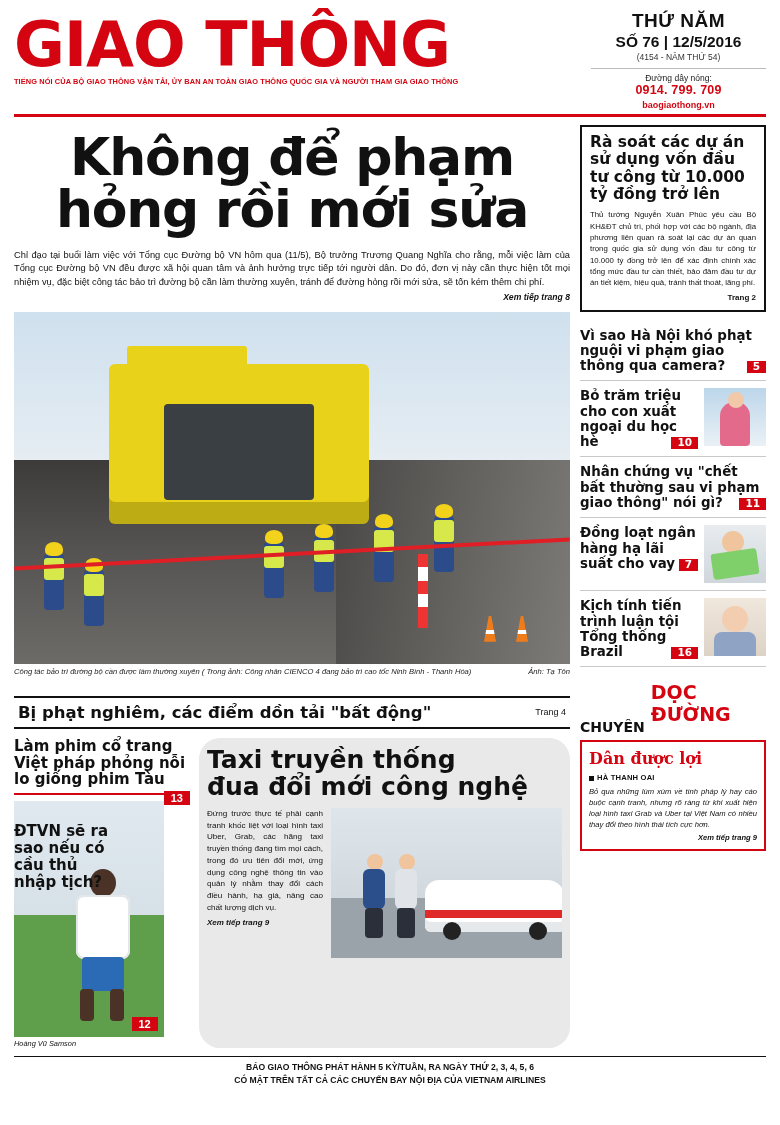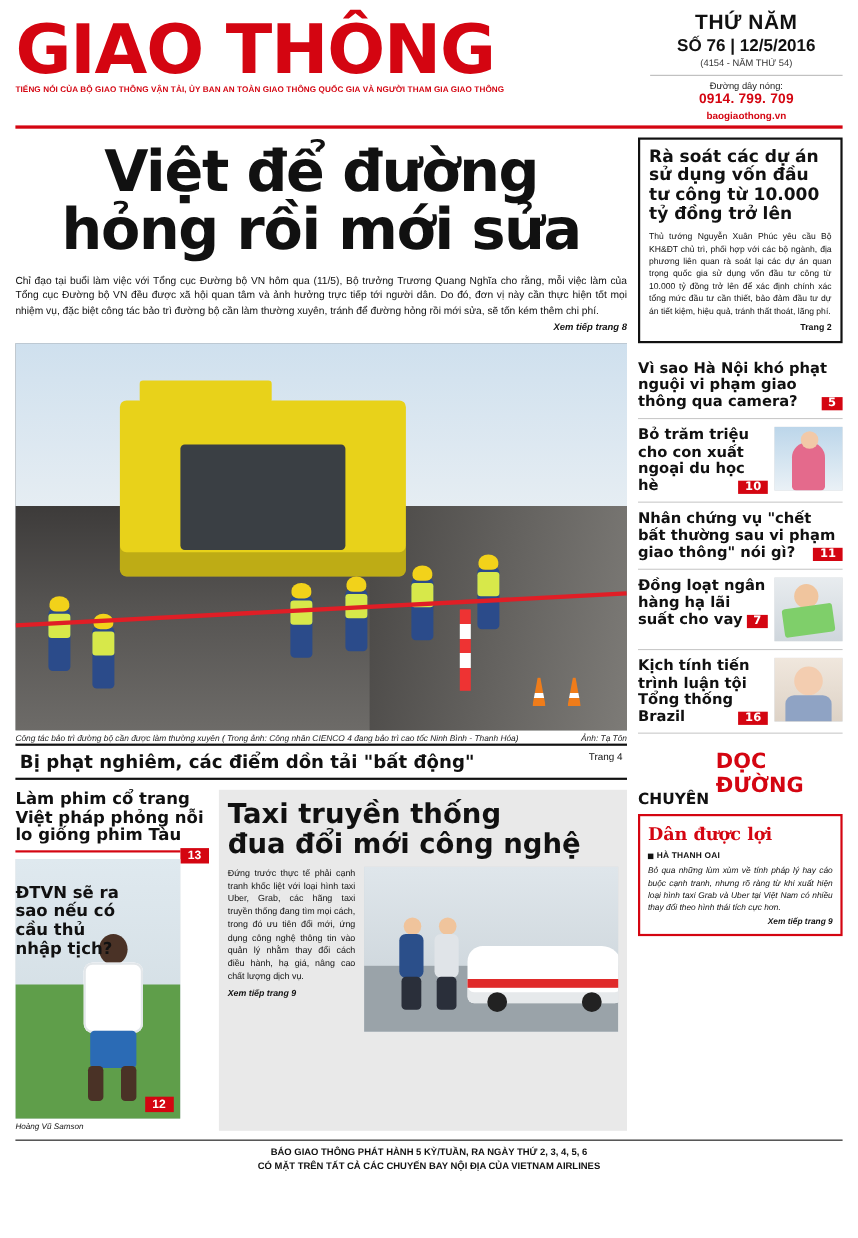--- a/index.html
+++ b/index.html
@@ -61,30 +61,30 @@
   }
   .lead-deck .cont { font-style: italic; font-weight:bold; display:block; text-align:right; margin-top:2px; font-size:8.6px;}
 
   
   .photo-main { margin-top:8px; position:relative; height: 352px; overflow:hidden; background:#8a8f94; }
   .photo-cap { display:flex; justify-content:space-between; gap:8px; font-size:7.6px; color:#222; margin-top:3px;}
   .photo-cap em { font-style:italic; }
 
   
   .strip {
-    margin-top:0; border-top:2px solid #111; border-bottom:2px solid #111;
-    padding:5px 4px; display:flex; justify-content:space-between; align-items:flex-start;
+    margin-top:20px; border-top:2px solid #111; border-bottom:2px solid #111;
+    padding:5px 4px; display:flex; justify-content:space-between; align-items:center;
   }
   .strip-title { font-family:"DejaVu Sans",sans-serif; font-weight:bold; font-size:16.5px; }
   .strip-page { font-size:9px; }
 
   
   .lower { display:flex; gap:9px; margin-top:9px; }
   .lower-left { width: 176px; }
-  .lower-right { width: 371px; background:#e9e9e9; padding:8px; }
+  .lower-right { width: 371px; background:#e9e9e9; padding:8px;border-radius:21px; }
   .ll-head { font-family:"DejaVu Sans",sans-serif; font-weight:bold; font-size:15px; line-height:1.12;}
   .pagebadge {
     display:inline-block; background:#d40511; color:#fff; font-weight:bold;
     font-size:11px; padding:1px 7px; float:right; margin-top:3px;
   }
   .rule-red { border:0; border-top:2px solid #d40511; margin:5px 0 6px; }
 
   .ll-photo { position:relative; height:236px; overflow:hidden; margin-top:4px; background:#dfe3e6;}
   .ll-caption { font-size:7.4px; font-style:italic; margin-top:2px;}
   .ll-overlay {
@@ -195,21 +195,21 @@
         <div class="mast-web">baogiaothong.vn</div>
       </div>
     </div>
   </div>
 
   <div class="body-grid">
 
     <div class="col-main">
 
       <h1 class="lead-title">
-        <span>Việt để đường</span>
+        <span>Không để phạm</span>
         <span class="l2">hỏng rồi mới sửa</span>
       </h1>
 
       <div class="lead-deck">
         <span>Chỉ đạo tại buổi làm việc với Tổng cục Đường bộ VN hôm qua (11/5), Bộ trưởng Trương Quang Nghĩa cho rằng, mỗi việc làm của Tổng cục Đường bộ VN đều được xã hội quan tâm và ảnh hưởng trực tiếp tới người dân. Do đó, đơn vị này cần thực hiện tốt mọi nhiệm vụ, đặc biệt công tác bảo trì đường bộ cần làm thường xuyên, tránh để đường hỏng rồi mới sửa, sẽ tốn kém thêm chi phí.</span>
         <span class="cont">Xem tiếp trang 8</span>
       </div>
 
       <div class="photo-main">
         <div class="sky"></div>

